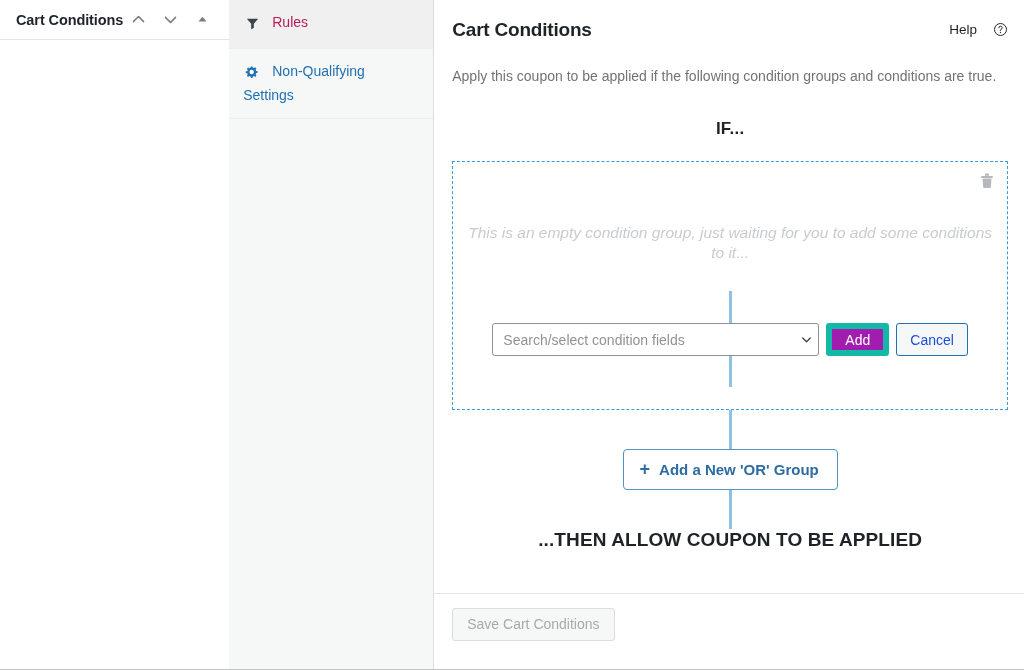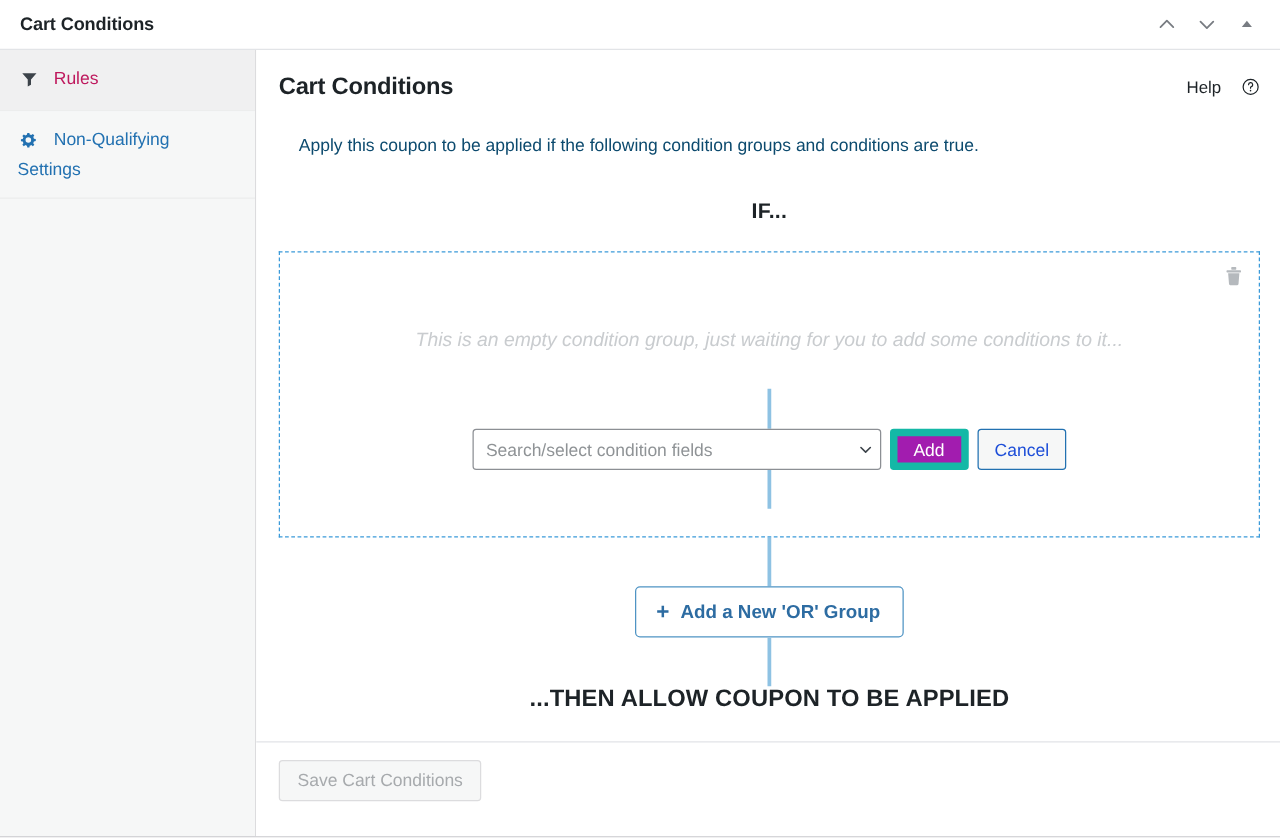--- a/index.html
+++ b/index.html
@@ -14,21 +14,21 @@
 
   .metabox {
     width: 1024px;
     height: 670px;
     background: #ffffff;
     border: 1px solid #c3c4c7;
     border-left: none;
     border-right: none;
     border-top: none;
     display: flex;
-    flex-direction: column;
+    flex-direction: row;
     overflow: hidden;
     position: relative;
   }
 
   
   .titlebar {
     height: 40px;
     min-height: 40px;
     background: #ffffff;
     border-bottom: 1px solid #e2e4e7;
@@ -143,22 +143,21 @@
     text-decoration: none;
     cursor: pointer;
     padding-top: 4px;
   }
   .help-link svg { display: block; }
 
   .intro {
     margin-top: 24px;
     font-size: 14px;
     line-height: 20px;
-    color: #0c4a6e;
-    margin-left: 16px;
+    color: #737373;
   }
 
   .if-heading {
     margin-top: 33px;
     text-align: center;
     font-size: 17px;
     font-weight: bold;
     color: #1d2327;
     letter-spacing: 0.2px;
   }

